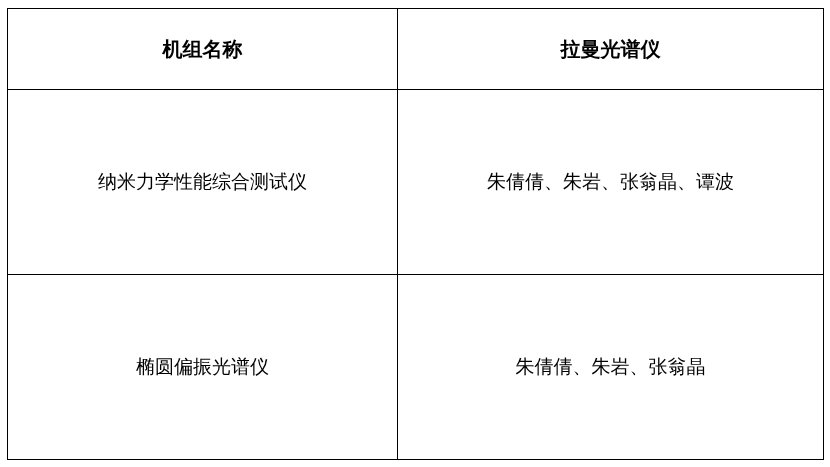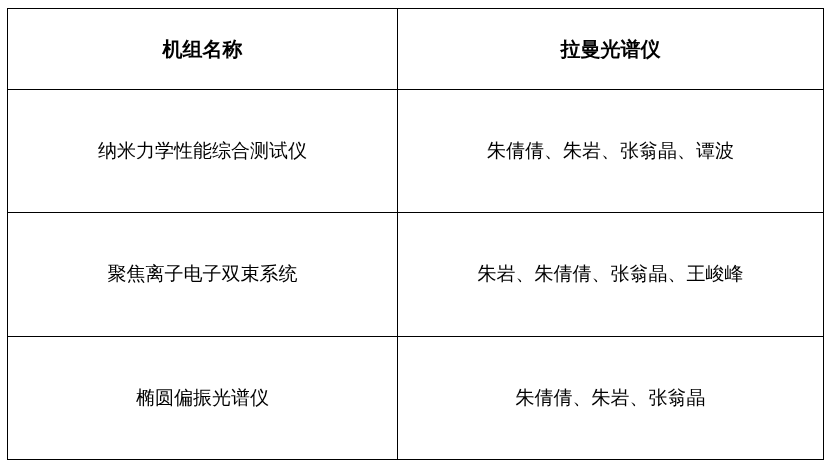--- a/index.html
+++ b/index.html
@@ -61,22 +61,18 @@
         <th>机组名称</th>
         <th>拉曼光谱仪</th>
       </tr>
     </thead>
     <tbody>
       <tr>
         <td>纳米力学性能综合测试仪</td>
         <td>朱倩倩、朱岩、张翁晶、谭波</td>
       </tr>
       <tr>
-        <td>聚焦离子电子双束系统</td>
-        <td>朱岩、朱倩倩、张翁晶、王峻峰</td>
-      </tr>
-      <tr>
         <td>椭圆偏振光谱仪</td>
         <td>朱倩倩、朱岩、张翁晶</td>
       </tr>
     </tbody>
   </table>
 </div>
 
 </body></html>

